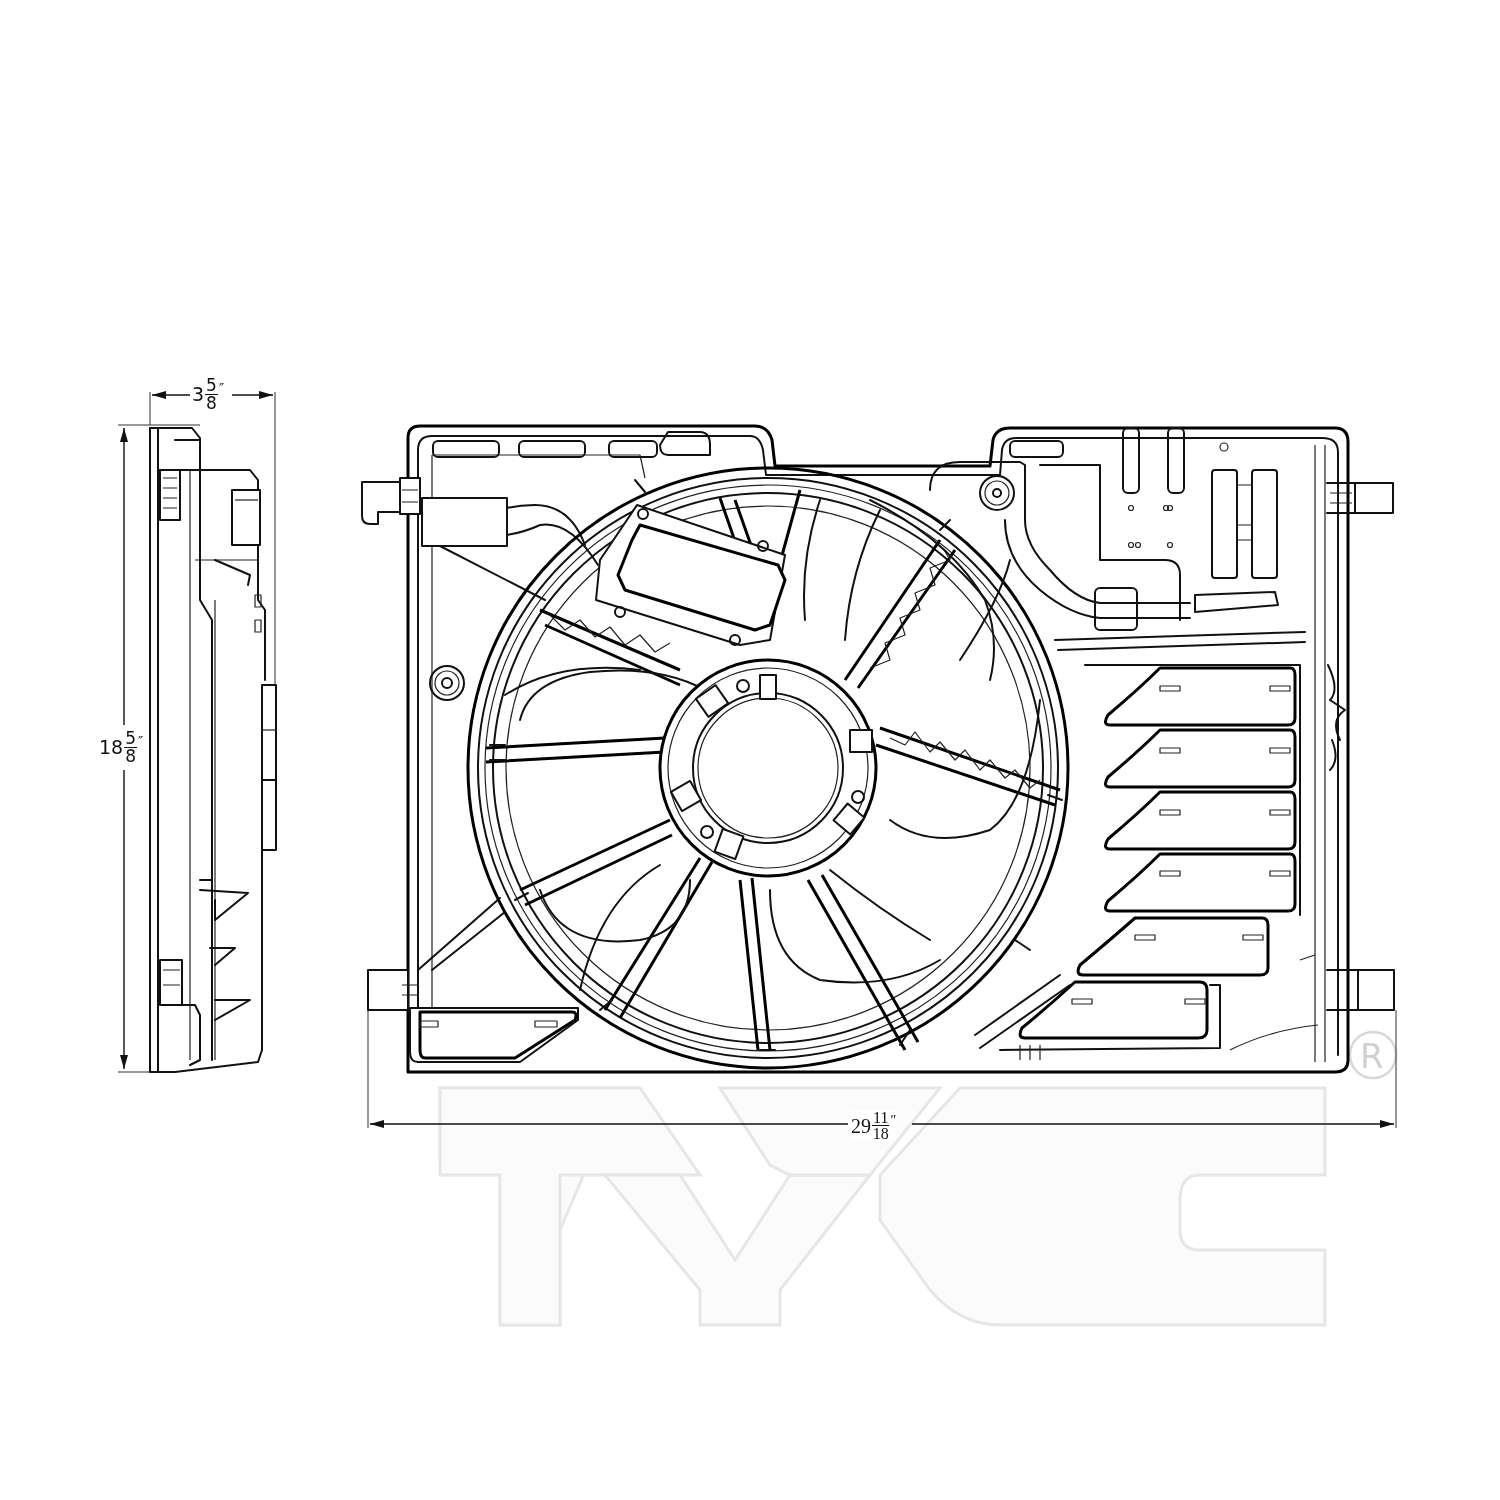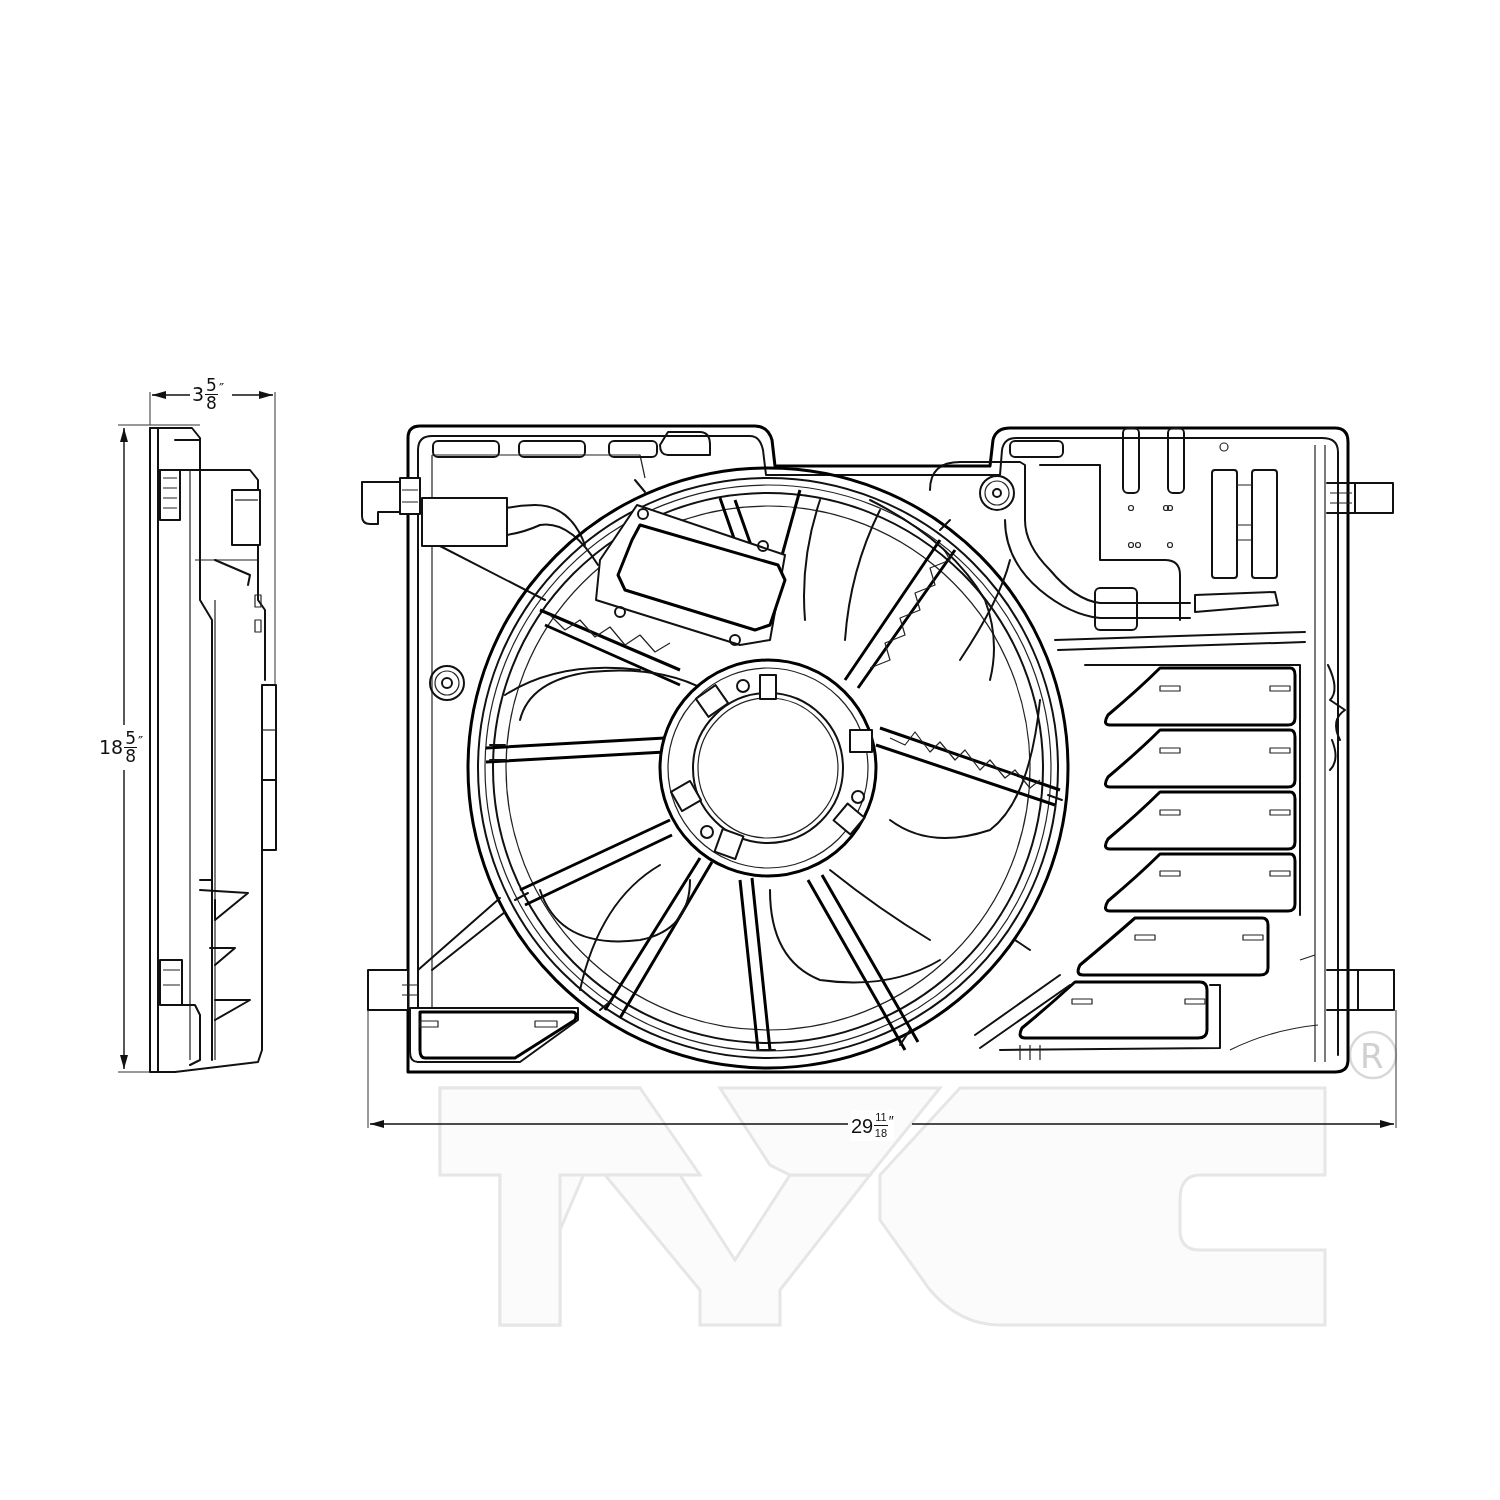--- a/index.html
+++ b/index.html
@@ -13,23 +13,23 @@
   .dim-ext { fill: none; stroke: #333; stroke-width: 1; }
   .arrow { fill: #111; }
   .watermark { fill: #fbfbfb; stroke: #e6e6e6; stroke-width: 3; }
   .wm-r { fill: none; stroke: #d8d8d8; stroke-width: 2.5; }
   .wm-r-text { fill: #d0d0d0; font-family: "DejaVu Sans", sans-serif; font-size: 34px; }
   .dim-label { position: absolute; font-family: "DejaVu Sans", sans-serif; color: #111; background: #fff; line-height: 1; display: flex; align-items: center; }
   .dim-label .whole { font-size: 19px; }
   .dim-label .frac { display: inline-flex; flex-direction: column; align-items: center; font-size: 17px; line-height: 17px; margin-left: 1px; }
   .dim-label .frac .num { border-bottom: 1.5px solid #111; padding: 0 1px; }
   .dim-label .inch { font-size: 14px; align-self: flex-start; margin-top: 4px; margin-left: 1px; }
-  .dim-label.serif { font-family: Liberation Sans, sans-serif; text-align: center; }
+  .dim-label.serif { font-family: Liberation Serif, serif; text-align: center; }
   .dim-label.serif .whole { font-size: 20px; }
-  .dim-label.serif .frac { font-size: 11px; line-height: 15px; }
+  .dim-label.serif .frac { font-size: 16px; line-height: 15px; }
 </style>
 </head>
 <body>
 
 <div id="stage">
 <svg width="1500" height="1500" viewBox="0 0 1500 1500" xmlns="http://www.w3.org/2000/svg">
 
   <g>
 
     <path class="watermark" d="M440,1088 L640,1088 L680,1160 L500,1160 L500,1325 L560,1325 L560,1230 L590,1160 L440,1160 Z"></path>

